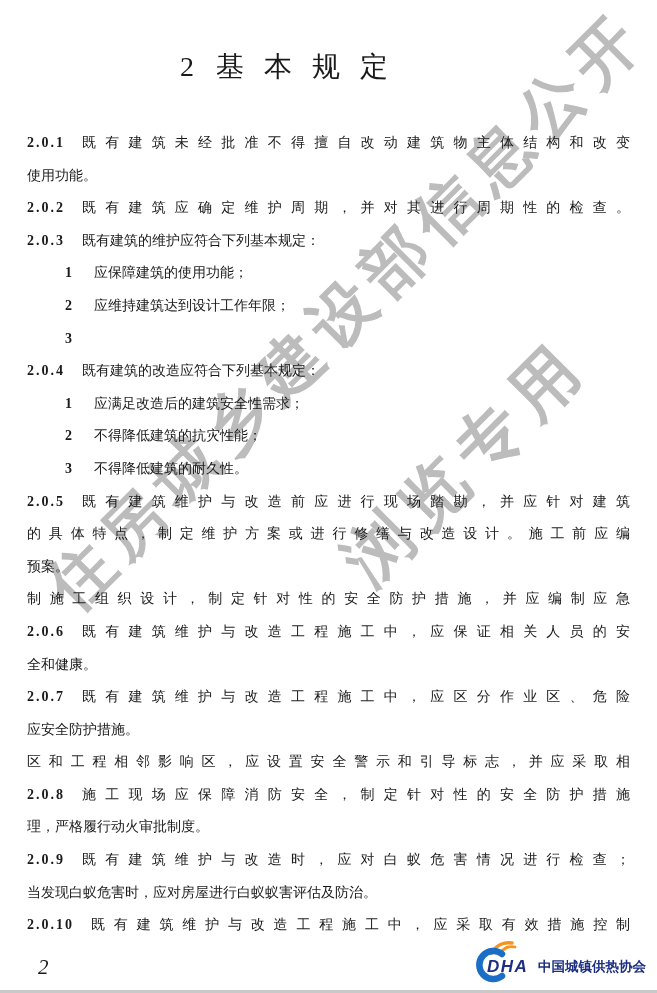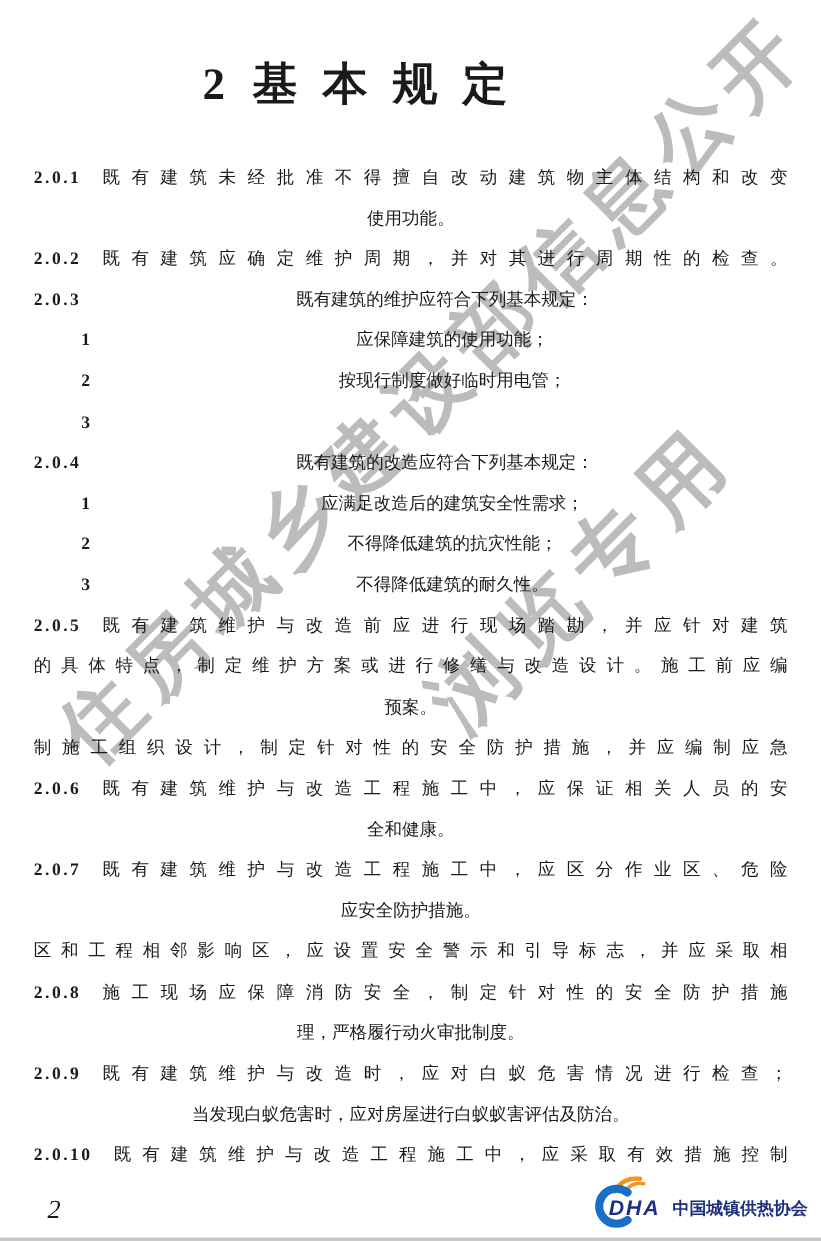--- a/index.html
+++ b/index.html
@@ -28,21 +28,21 @@
     transform:translate(-50%,-50%) rotate(-45deg);
     z-index:0;
     user-select:none;
   }
   .wm1{left:346px;top:311px;font-size:64px;letter-spacing:10px;}
   .wm2{left:466px;top:462px;font-size:66px;letter-spacing:12px;}
   
   .title{
     position:absolute;left:0;top:50px;width:568px;
     margin:0;text-align:center;
-    font-size:36px;font-weight:bold;line-height:34px;
+    font-size:28px;font-weight:normal;line-height:34px;
     z-index:1;
   }
   .tnum{margin-right:22px;}
   .ttext{letter-spacing:20px;margin-right:-20px;}
   
   .body{
     position:absolute;left:27px;top:127px;width:603px;
     z-index:1;
   }
   .line{
@@ -54,21 +54,21 @@
   }
   .line.sub{padding-left:38px;}
   .num{
     flex:none;
     font-weight:bold;
     letter-spacing:2px;
     margin-right:17px;
   }
   .line.sub .num{margin-right:22px;letter-spacing:0;}
   .num:empty{display:none;}
-  .txt{flex:1 1 auto;text-align:center;}
+  .txt{flex:1 1 auto;text-align:left;}
   .line.fill .txt{text-align:justify;text-align-last:justify;}
   
   .footer-num{
     position:absolute;left:38px;top:955px;
     font-size:21px;font-style:italic;
     z-index:1;
   }
   .logo{
     position:absolute;left:474px;top:941px;
     width:178px;height:46px;
@@ -109,21 +109,21 @@
       <div class="line">
     <span class="num">2.0.3</span>
     <span class="txt">既有建筑的维护应符合下列基本规定：</span>
   </div>
       <div class="line sub">
     <span class="num">1</span>
     <span class="txt">应保障建筑的使用功能；</span>
   </div>
       <div class="line sub">
     <span class="num">2</span>
-    <span class="txt">按现行制度做好临时用电管；</span>
+    <span class="txt">应维持建筑达到设计工作年限；</span>
   </div>
       <div class="line sub">
     <span class="num">3</span>
   </div>
       <div class="line">
     <span class="num">2.0.4</span>
     <span class="txt">既有建筑的改造应符合下列基本规定：</span>
   </div>
       <div class="line sub">
     <span class="num">1</span>

